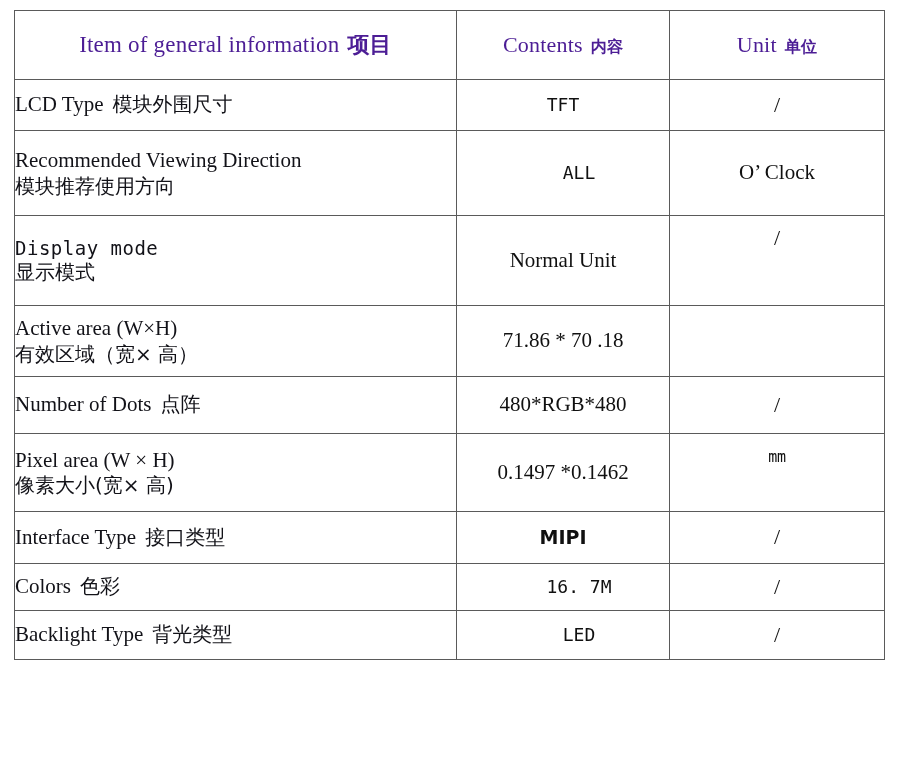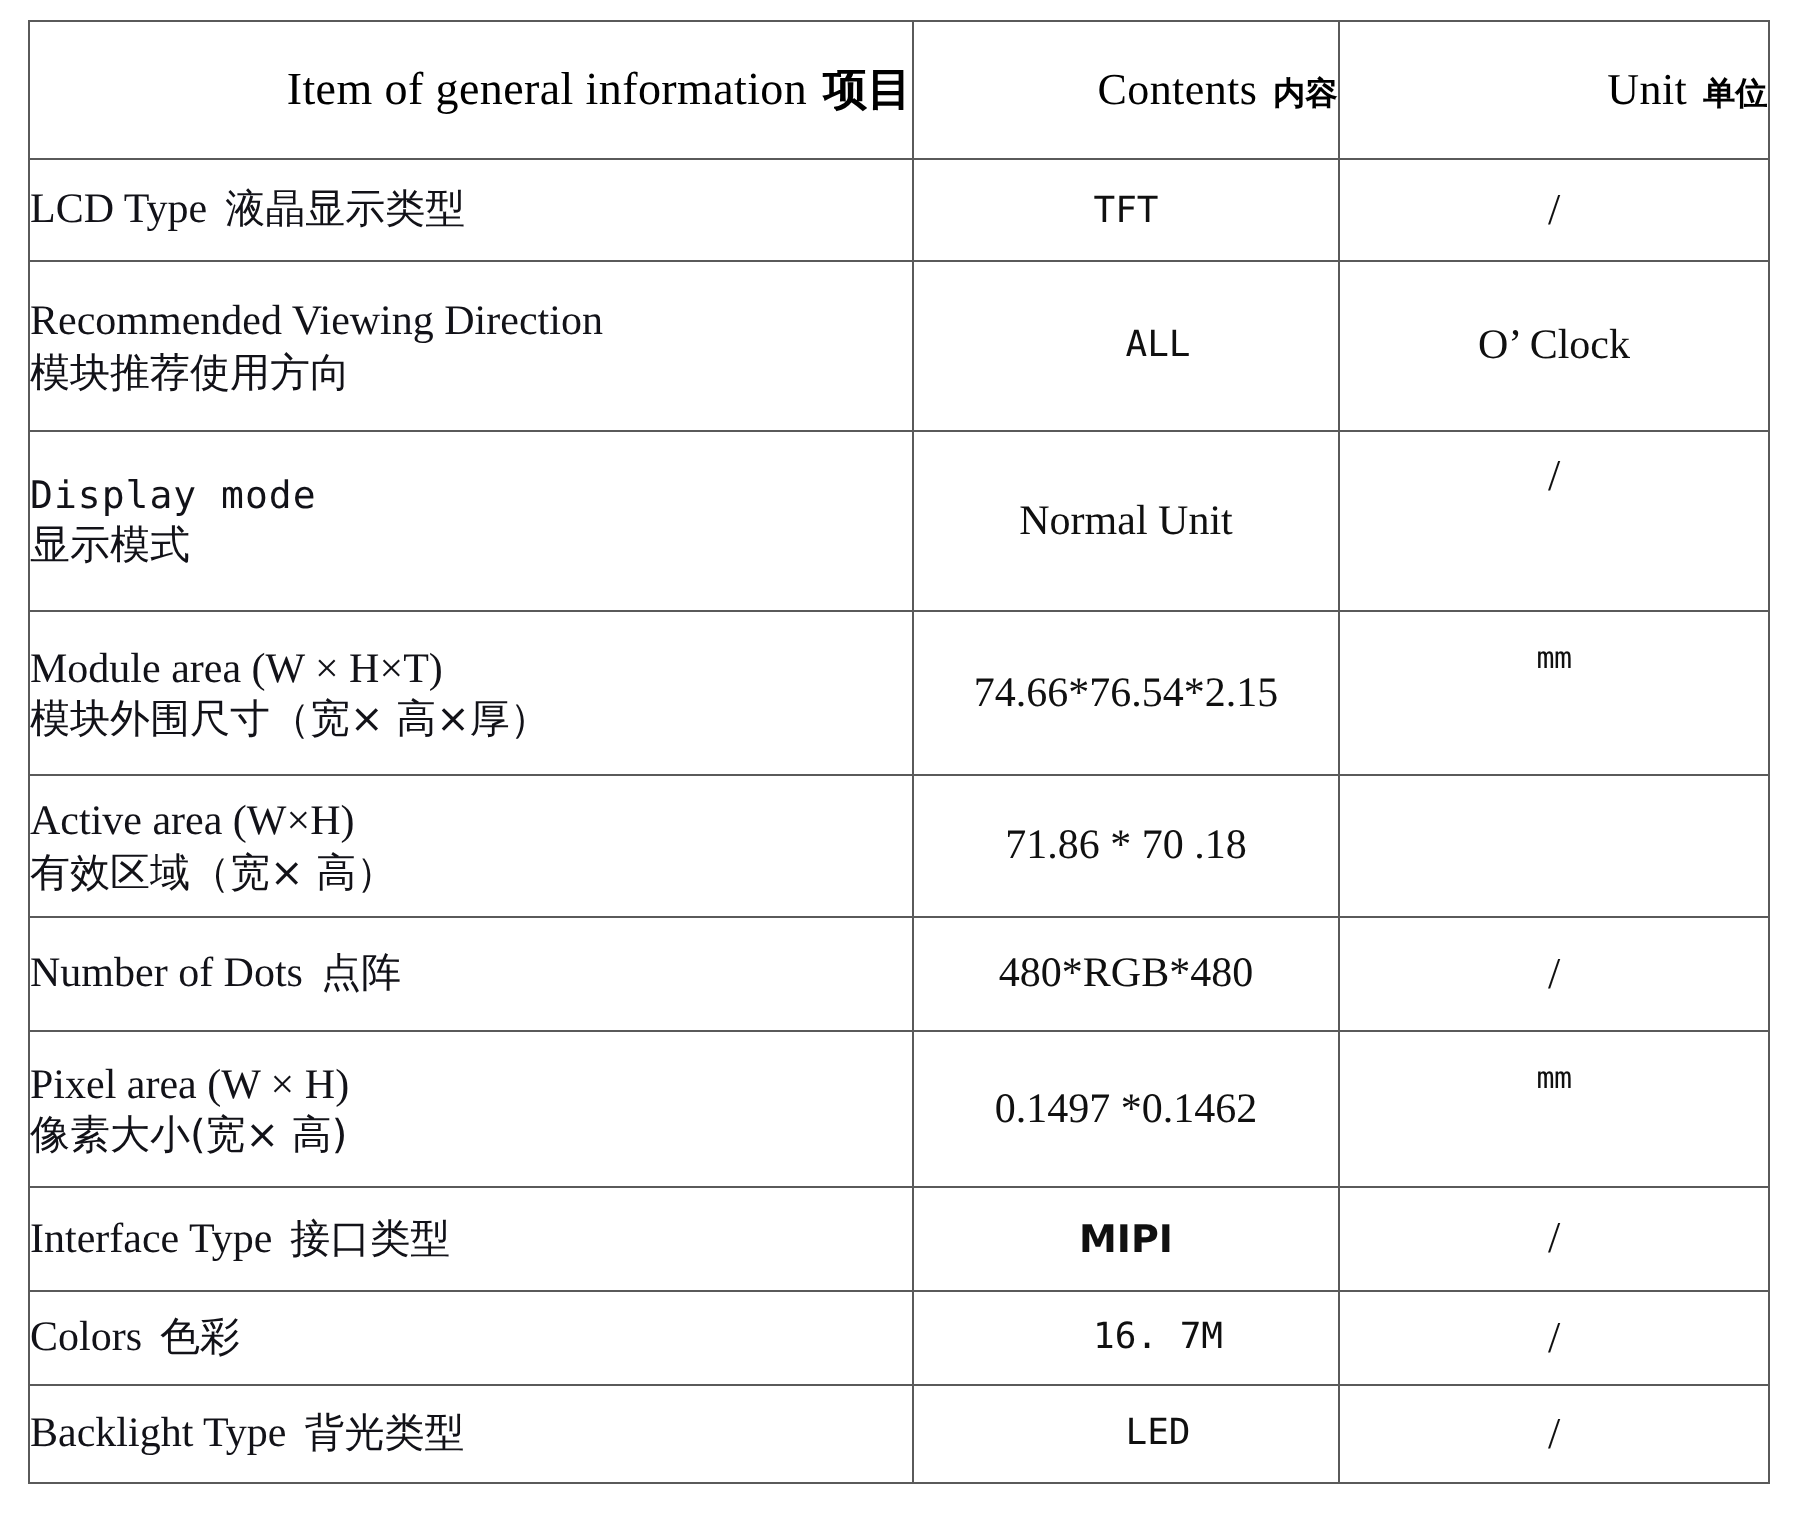--- a/index.html
+++ b/index.html
@@ -38,27 +38,27 @@
     border: 1.6px solid #5a5a5a;
     padding: 0;
     vertical-align: middle;
     font-weight: normal;
     background: #fff;
   }
 
   
   .hdr-cell {
     height: 68px;
-    text-align: right;
+    text-align: center;
     font-weight: bold;
     font-size: 22px;
     letter-spacing: 0.2px;
     padding: 0 6px 14px 6px;
     vertical-align: middle;
-    color: #000000;
+    color: #4c1d95;
   }
   .hdr-cell .cn {
     font-family: "DejaVu Sans", sans-serif;
     font-weight: bold;
     font-size: 16px;
     margin-left: 8px;
   }
   .hdr-item   { font-size: 23px; }
   .hdr-item .cn { font-size: 22px; }
 
@@ -151,21 +151,21 @@
         <th class="hdr-cell"><span>Contents</span><span class="cn">内容</span></th>
 
         <th class="hdr-cell"><span>Unit</span><span class="cn">单位</span></th>
       </tr>
     </thead>
 
     <tbody>
 
       <tr class="r-lcd">
         <td class="item-cell">
-            <span class="ln"><span>LCD Type</span><span class="cn gap">液晶显示类型</span></span>
+            <span class="ln"><span>LCD Type</span><span class="cn gap">模块外围尺寸</span></span>
           </td>
         <td class="content-cell"><span class="mono">TFT</span></td>
         <td class="unit-cell middle"><span class="slash">/</span></td>
       </tr>
 
       <tr class="r-view">
         <td class="item-cell">
             <span class="ln">Recommended Viewing Direction</span>
             <span class="ln cn">模块推荐使用方向</span>
           </td>
@@ -175,28 +175,20 @@
 
       <tr class="r-disp">
         <td class="item-cell">
             <span class="ln en-mono">Display mode</span>
             <span class="ln cn">显示模式</span>
           </td>
         <td class="content-cell"><span>Normal Unit</span></td>
         <td class="unit-cell top"><span class="slash">/</span></td>
       </tr>
 
-      <tr class="r-module">
-        <td class="item-cell">
-            <span class="ln">Module area (W × H×T)</span>
-            <span class="ln cn">模块外围尺寸（宽×  高×厚）</span>
-          </td>
-        <td class="content-cell"><span>74.66*76.54*2.15</span></td>
-        <td class="unit-cell top"><span class="mm">mm</span></td>
-      </tr>
 
       <tr class="r-active">
         <td class="item-cell">
             <span class="ln">Active area (W×H)</span>
             <span class="ln cn">有效区域（宽×  高）</span>
           </td>
         <td class="content-cell"><span>71.86 * 70 .18</span></td>
         <td class="unit-cell middle"><span></span></td>
       </tr>
 

